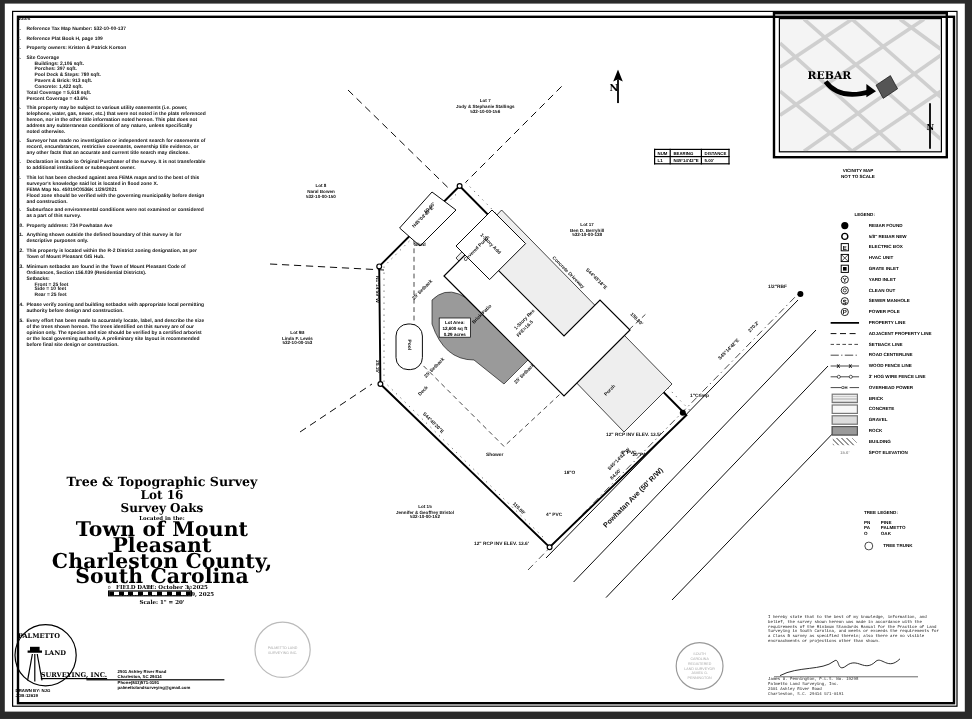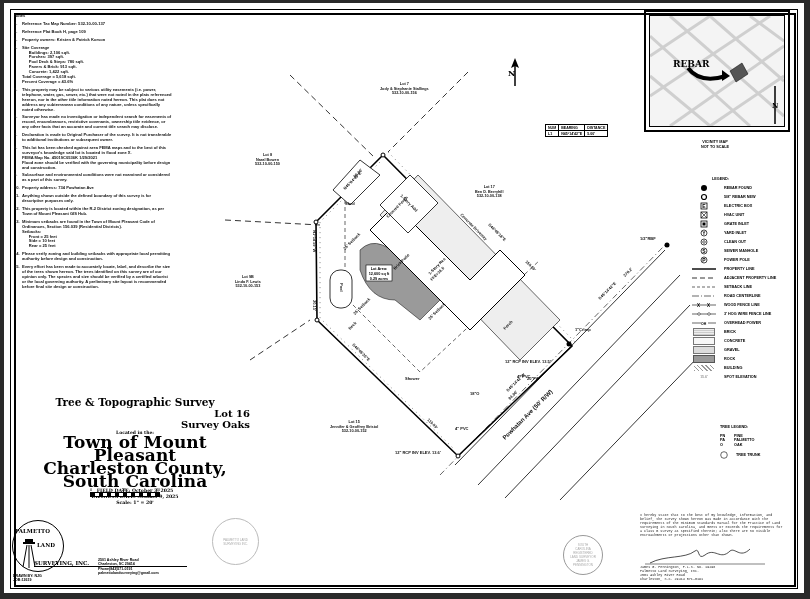--- a/index.html
+++ b/index.html
@@ -7,21 +7,21 @@
   .sheet{position:absolute;left:4px;top:3px;width:800px;height:590px;background:#fff;}
   .border-outer{position:absolute;left:6px;top:6px;width:786px;height:578px;border:1px solid #000;}
   .border-inner{position:absolute;left:10px;top:10px;width:778px;height:570px;border:2px solid #000;}
   .notes{position:absolute;left:14px;top:14px;width:158px;font-size:4.1px;line-height:4.9px;color:#111;font-weight:bold;}
   .notes .hdr{margin-bottom:3px;}
   .note{display:flex;margin-bottom:3px;}
   .note .n{width:8px;flex:none;}
   .note .t{flex:1;white-space:pre-wrap;}
   .title-block{position:absolute;left:20px;top:396px;width:230px;text-align:center;font-family:"DejaVu Serif",serif;color:#000;}
   .tb-l1{font-size:10.5px;font-weight:bold;line-height:12px;}
-  .tb-l2{font-size:10px;font-weight:bold;line-height:11px;text-align:right;}
+  .tb-l2{font-size:10px;font-weight:bold;line-height:11px;}
   .tb-l3{font-size:4.5px;font-weight:bold;line-height:6px;}
   .tb-big{font-size:17px;font-weight:bold;line-height:13px;letter-spacing:.1px;}
   .tb-small{font-size:4.6px;font-weight:bold;line-height:6px;}
   .scalebar{position:absolute;left:90px;top:488px;width:70px;}
   .scalebar .lbls{display:flex;justify-content:space-between;font-size:3.8px;}
   .scalebar .bar{height:3px;border:1px solid #000;background:repeating-linear-gradient(90deg,#000 0 4px,#fff 4px 8px);}
   .company{position:absolute;left:12px;top:520px;width:170px;height:60px;}
   .logo{position:absolute;left:0;top:0;width:50px;height:50px;border:1px solid #000;border-radius:50%;}
   .logo-t{position:absolute;font-family:"DejaVu Serif",serif;font-weight:bold;font-size:5.5px;color:#000;}
   .addr{position:absolute;left:98px;top:558px;font-size:3.6px;line-height:4.3px;font-weight:bold;}

